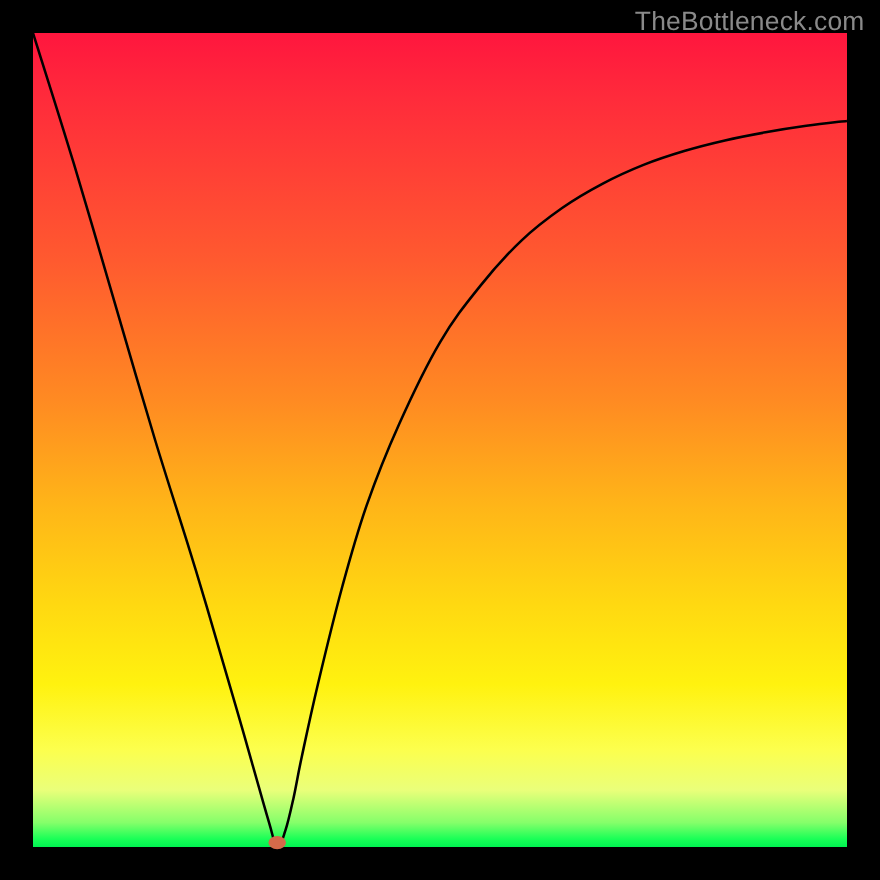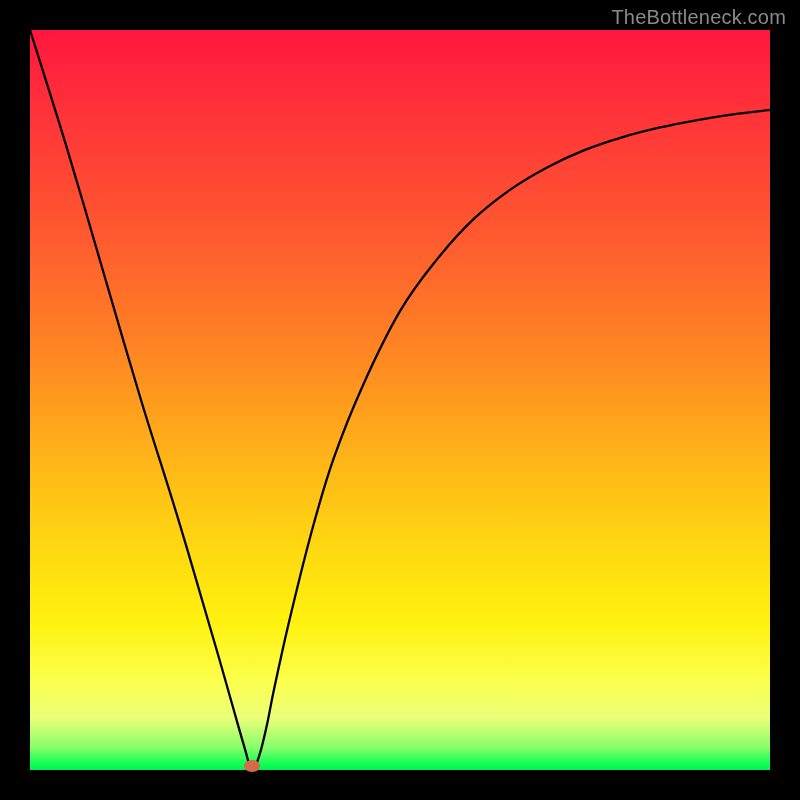--- a/index.html
+++ b/index.html
@@ -38,21 +38,21 @@
       #85ff6a 97%,
       #1aff57 99%,
       #00f351 100%
     );
   }
   .watermark {
     position: absolute;
     top: 6px;
     right: 14px;
     color: #8a8a8a;
-    font-size: 20px;
+    font-size: 24px;
     font-weight: 500;
     letter-spacing: 0.2px;
     user-select: none;
   }
   .min-dot {
     position: absolute;
     width: 16px;
     height: 12px;
     border-radius: 50%;
     background: #d46a4a;

